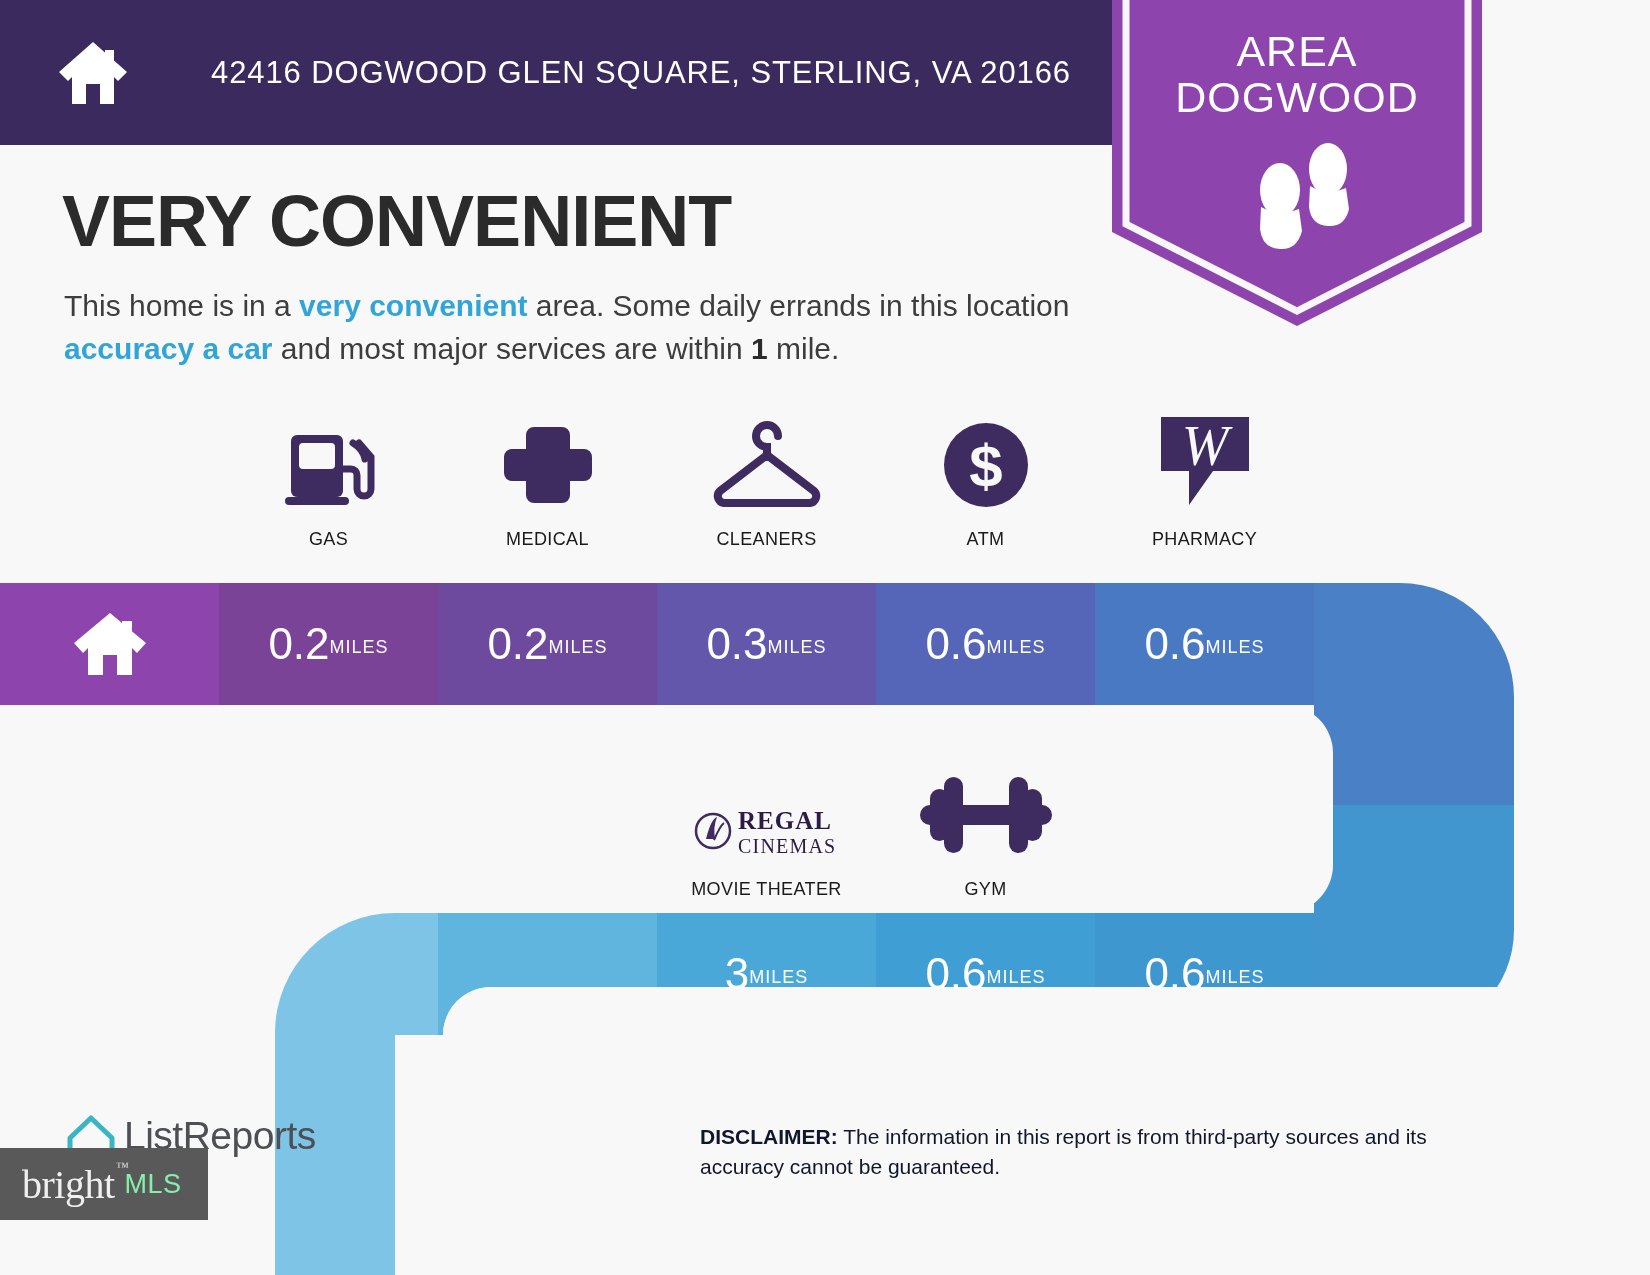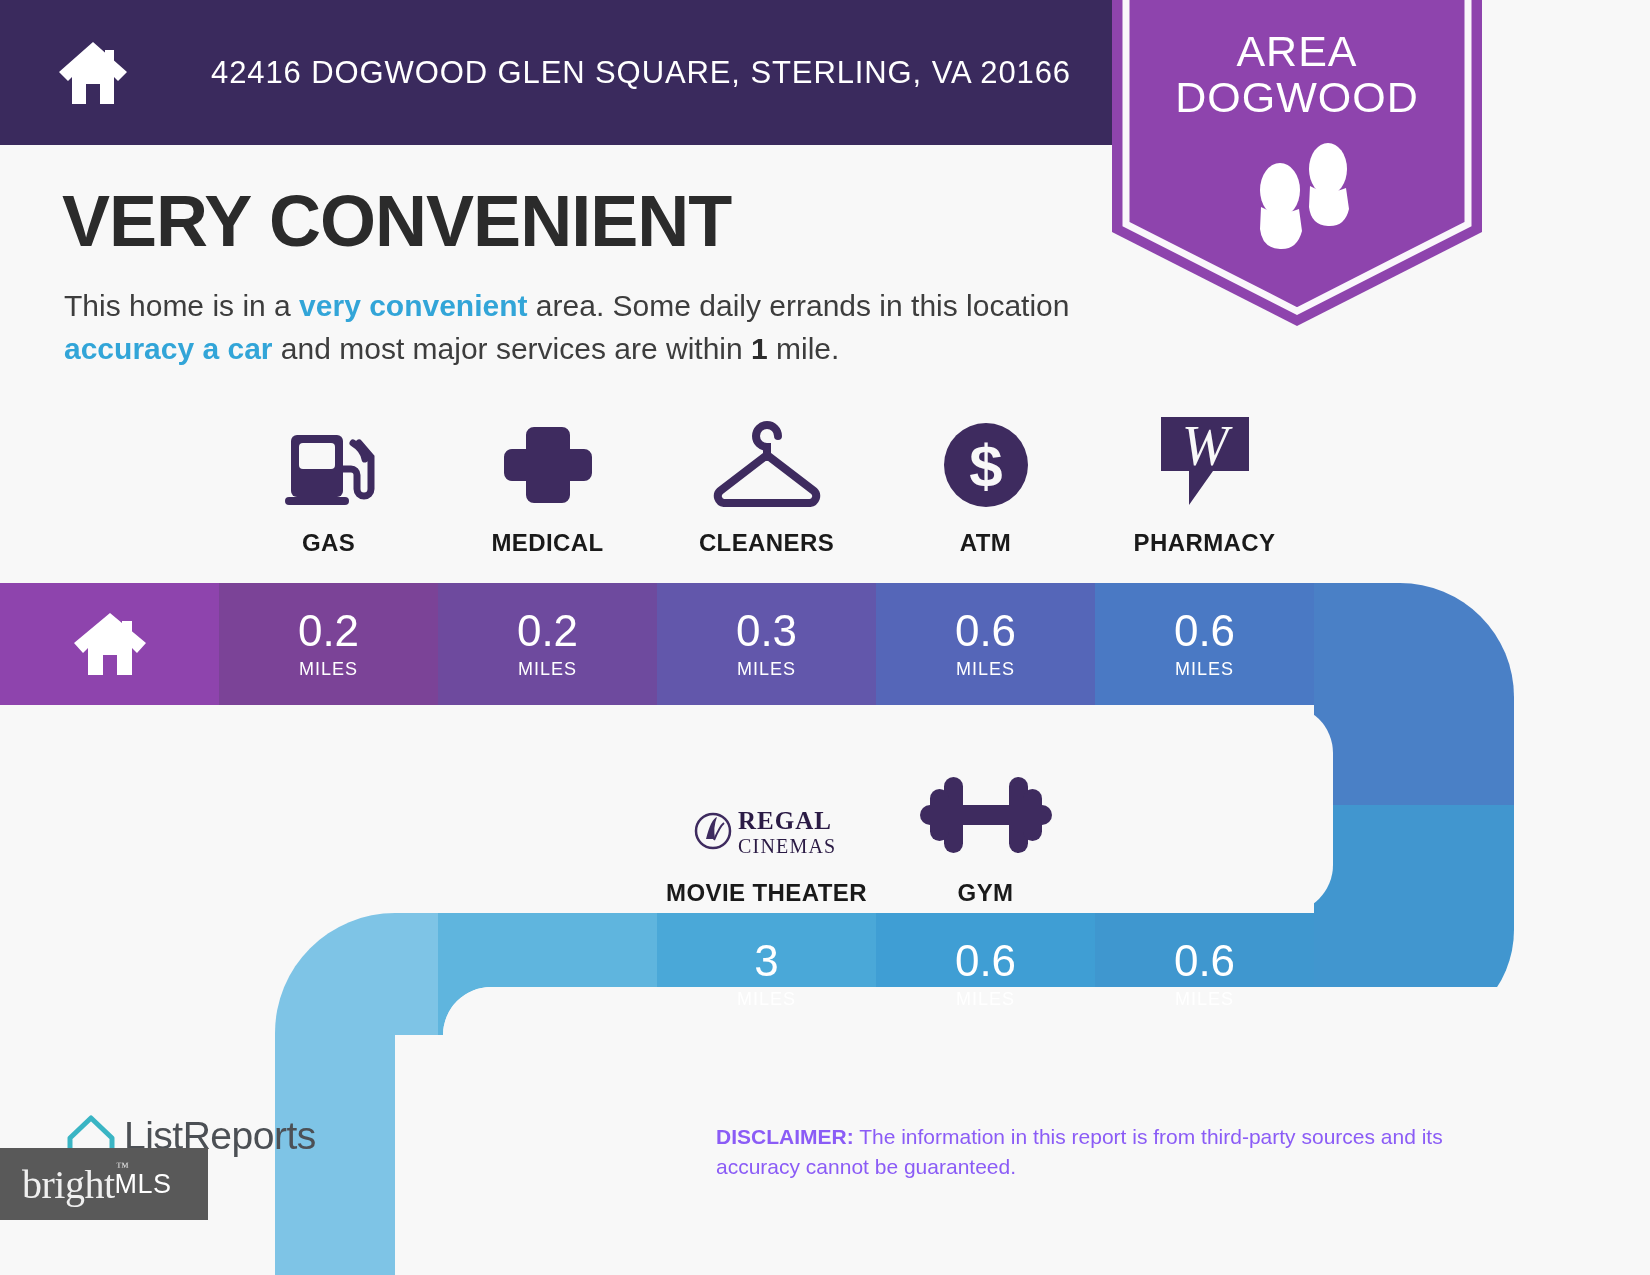--- a/index.html
+++ b/index.html
@@ -52,29 +52,29 @@
   .track svg { position:absolute; left:0; top:0; }
 
   
   .icon-row { position:absolute; display:flex; }
   .icon-cell {
     width:219px; display:flex; flex-direction:column;
     align-items:center; justify-content:flex-end;
   }
   .icon-art { height:105px; display:flex; align-items:flex-end; justify-content:center; }
   .icon-label {
-    margin-top:16px; font-size:24px; font-weight:700;
+    margin-top:16px; font-size:18px; font-weight:400;
     color:#1a1a1a; letter-spacing:0.4px; white-space:nowrap;
   }
 
   
   .dist-row { position:absolute; display:flex; }
   .dist-cell {
     width:219px; height:122px; display:flex;
-    flex-direction:column; align-items:center; justify-content:center;
+    flex-direction:row; align-items:center; justify-content:center;
     color:#ffffff;
   }
   .dist-num { font-size:44px; font-weight:400; line-height:1; }
   .dist-unit { font-size:18px; letter-spacing:1px; margin-top:6px; }
 
   .home-cell {
     position:absolute; width:219px; height:122px;
     display:flex; align-items:center; justify-content:center;
   }
 
@@ -85,26 +85,26 @@
   }
   .lr-word { font-size:39px; color:#4c5055; letter-spacing:-0.5px; margin-left:6px; }
   .brightbox {
     position:absolute; left:0; top:1148px; width:208px; height:72px;
     background:#595959; display:flex; align-items:center; padding-left:22px;
   }
   .bright-word {
     font-family:"Liberation Serif", serif; font-size:40px;
     color:#efefef; position:relative; letter-spacing:-0.5px;
   }
-  .mls-word { font-size:27px; color:#ffffff; letter-spacing:0.5px; }
+  .mls-word { font-size:27px; color:#86efac; margin-left:10px; letter-spacing:0.5px; }
   .tm { position:absolute; right:-14px; top:-2px; font-size:13px; color:#e4e4e4; }
 
   .disclaimer {
-    position:absolute; left:716px; top:1122px; width:815px;
-    font-size:21px; line-height:1.45; color:#8b5cf6;
+    position:absolute; left:700px; top:1122px; width:815px;
+    font-size:21px; line-height:1.45; color:#0f172a;
   }
   .disclaimer b { font-weight:700; }
 </style>
 </head>
 <body>
 
 <div class="header">
   <span class="header-house">
     <svg viewBox="0 0 76 66">
       <path d="M38 2 L4 32 L13 41 L17 37 L17 64 L31 64 L31 44 L45 44 L45 64 L59 64 L59 37 L63 41 L72 32 Z" fill="#fff"></path>

